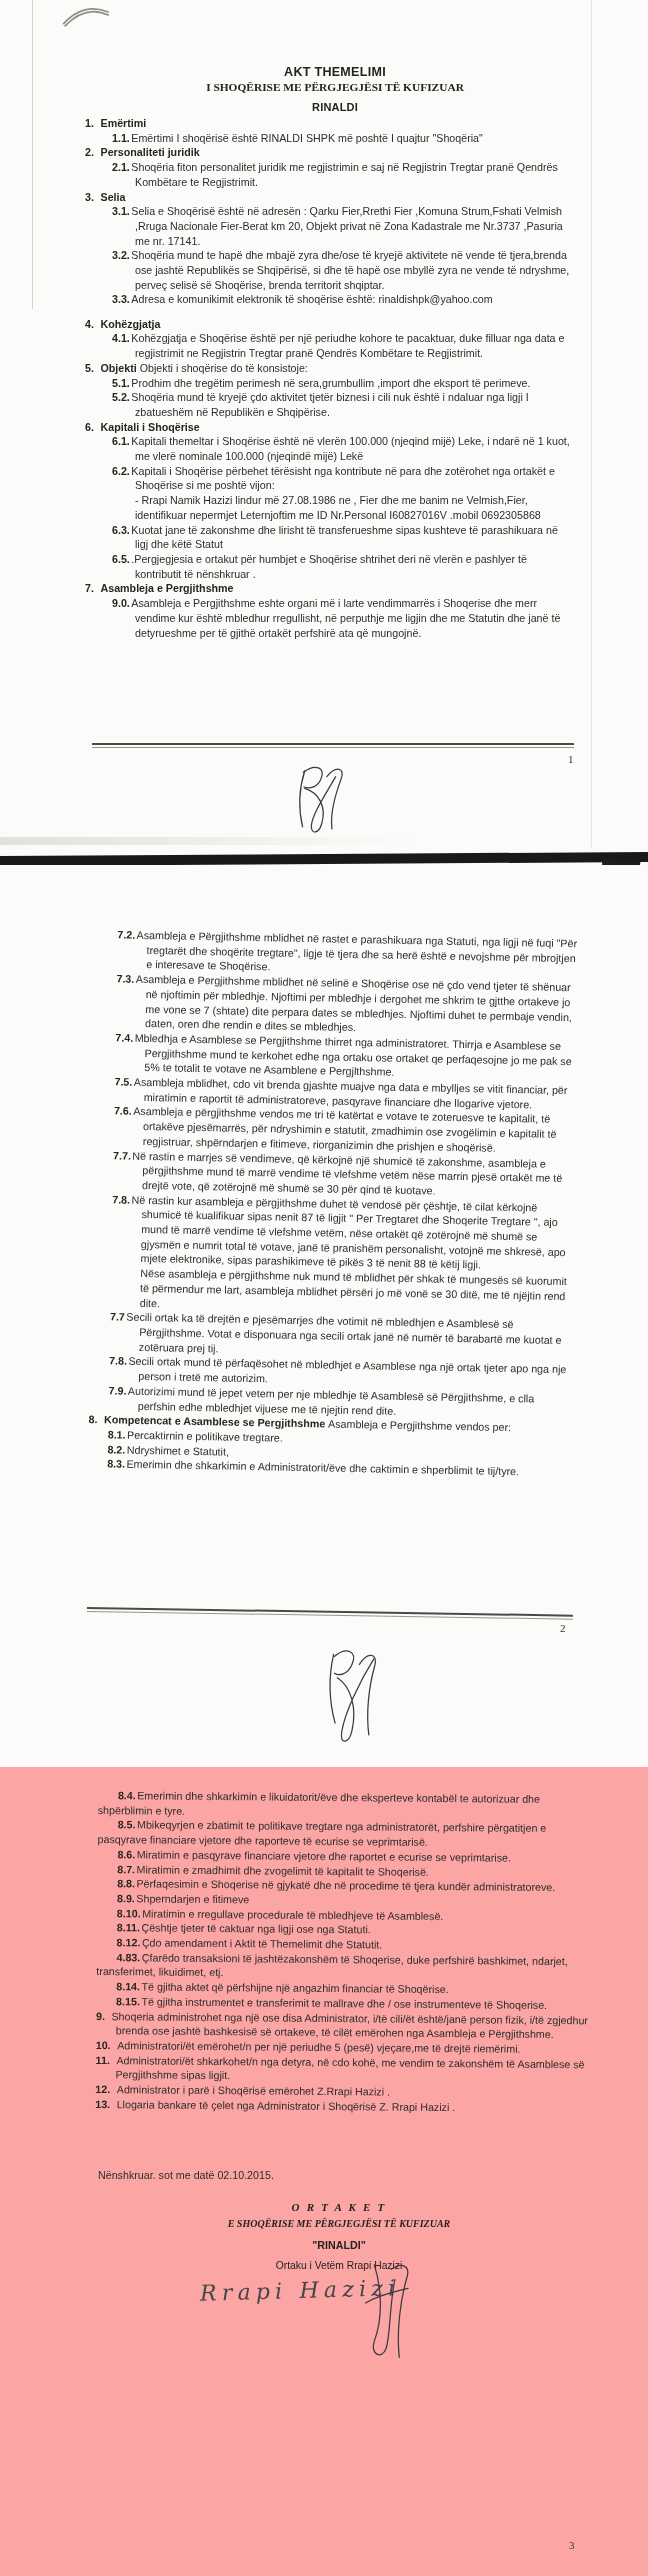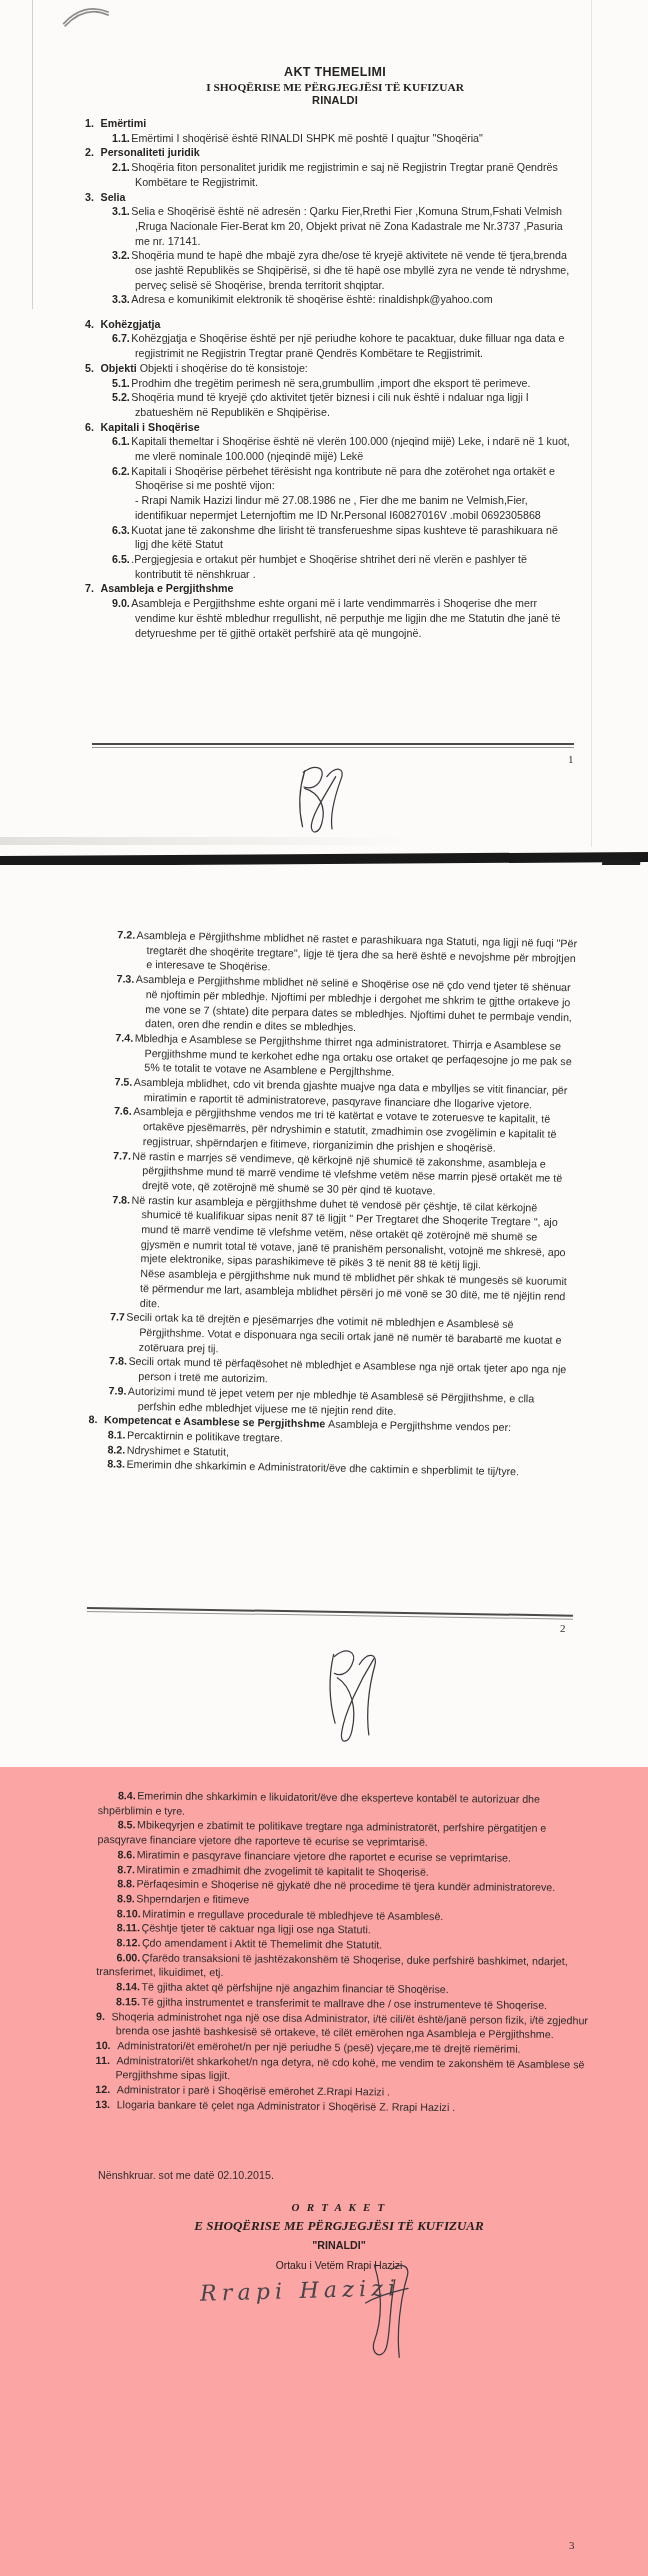--- a/index.html
+++ b/index.html
@@ -15,21 +15,21 @@
   #page1{top:0;height:947px;background:#fcfbf9;}
   #page2{top:865px;height:903px;background:#fcfbf9;}
   #page3{top:1767px;height:809px;background:#fca5a5;}
 
   .edge-line{position:absolute;top:0;left:32px;width:0.7px;height:309px;background:#d3d1cc;}
   .edge-line-r{position:absolute;top:0;left:591px;width:0.7px;height:847px;background:#e6e4e0;}
 
   .title-block{position:absolute;top:65px;left:66px;width:538px;text-align:center;}
   .title-main{font-size:12.5px;font-weight:700;letter-spacing:0.3px;color:#242320;}
   .title-sub{font-family:"Liberation Serif",serif;font-weight:700;font-size:11.4px;margin-top:1.5px;color:#242320;}
-  .title-name{font-size:11px;font-weight:700;margin-top:1px;letter-spacing:0.2px;color:#242320;}
+  .title-name{font-size:11px;font-weight:700;margin-top:8px;letter-spacing:0.2px;color:#242320;}
 
   .doc-list{position:absolute;font-size:10.7px;line-height:14.7px;}
   #page1 .doc-list{top:116px;left:85px;width:486px;}
   #page2 .doc-list{top:62px;left:98px;width:482px;transform:rotate(1.1deg);transform-origin:0 0;}
   #page3 .doc-list{top:20.6px;left:98px;width:492px;transform:rotate(0.5deg);transform-origin:0 0;}
 
   .item{position:relative;}
   .item .num{font-weight:700;color:#262522;}
   .lv1{padding-left:19px;text-indent:-19px;}
   .lv1 .num{margin-right:6.6px;}
@@ -65,21 +65,21 @@
 
   .scan-band{position:absolute;top:854px;left:-2.9px;width:657px;height:9.6px;background:#191919;transform:rotate(-0.35deg);}
   .scan-blob{position:absolute;top:860px;left:602px;width:38px;height:11.8px;background:#1d1d1d;border-radius:0 0 8.8px 2.9px;transform:rotate(4deg);}
   .scan-wedge{position:absolute;top:865px;left:0;width:158px;height:68px;background:linear-gradient(135deg,#dcdad5,#f7f6f3);clip-path:polygon(0 0,100% 0,0 100%);}
   .scan-smear{position:absolute;top:837px;left:0;width:412px;height:8px;background:linear-gradient(to right,#d9d7d2,rgba(251,250,248,0));opacity:.75;}
   .scan-line3{position:absolute;top:1766px;left:0;width:648px;height:0.7px;background:#dedcd7;}
 
   .signed-line{position:absolute;top:402px;left:98px;font-size:10.7px;}
   .closing{position:absolute;left:70px;width:538px;text-align:center;color:#242320;}
   #closing1{top:434px;font-family:"Liberation Serif",serif;font-style:italic;font-weight:700;font-size:11px;letter-spacing:2.2px;}
-  #closing2{top:451px;font-family:"Liberation Serif",serif;font-style:italic;font-weight:700;font-size:13px;}
+  #closing2{top:451px;font-family:"Liberation Serif",serif;font-style:italic;font-weight:700;font-size:10px;}
   #closing3{top:472px;font-size:10.7px;font-weight:700;}
   #closing4{top:493px;font-size:10.3px;}
   .handwritten{position:absolute;top:511px;left:200px;font-family:"DejaVu Serif",serif;font-style:italic;font-size:22px;letter-spacing:5.2px;color:#45454a;transform:rotate(-1.6deg);white-space:nowrap;}
 </style>
 </head>
 <body>
 
 <div class="page" id="page1">
   <div class="edge-line"></div>
   <div class="edge-line-r"></div>
@@ -100,21 +100,21 @@
   <div class="doc-list">
       <div class="item lv1"><span class="num">1.</span><span class="lead">Emërtimi</span></div>
       <div class="item lv2"><span class="num">1.1.</span><span class="txt">Emërtimi I shoqërisë është  RINALDI  SHPK më poshtë I quajtur "Shoqëria"</span></div>
       <div class="item lv1"><span class="num">2.</span><span class="lead">Personaliteti juridik</span></div>
       <div class="item lv2"><span class="num">2.1.</span><span class="txt">Shoqëria fiton personalitet juridik me regjistrimin e saj në Regjistrin Tregtar pranë Qendrës Kombëtare te Regjistrimit.</span></div>
       <div class="item lv1"><span class="num">3.</span><span class="lead">Selia</span></div>
       <div class="item lv2"><span class="num">3.1.</span><span class="txt">Selia e Shoqërisë është në adresën : Qarku Fier,Rrethi Fier ,Komuna  Strum,Fshati Velmish  ,Rruga Nacionale Fier-Berat km 20, Objekt privat në Zona Kadastrale me Nr.3737 ,Pasuria me nr. 17141.</span></div>
       <div class="item lv2"><span class="num">3.2.</span><span class="txt">Shoqëria mund te hapë dhe mbajë zyra dhe/ose të kryejë aktivitete në vende të tjera,brenda ose jashtë Republikës se Shqipërisë, si dhe të hapë ose mbyllë zyra ne vende të ndryshme, perveç selisë së Shoqërise, brenda territorit shqiptar.</span></div>
       <div class="item lv2"><span class="num">3.3.</span><span class="txt">Adresa e komunikimit elektronik të shoqërise është: rinaldishpk@yahoo.com</span></div>
       <div class="item lv1 gap"><span class="num">4.</span><span class="lead">Kohëzgjatja</span></div>
-      <div class="item lv2"><span class="num">6.7.</span><span class="txt">Kohëzgjatja e Shoqërise është per një periudhe kohore te pacaktuar, duke filluar nga data e regjistrimit ne Regjistrin Tregtar pranë Qendrës Kombëtare te Regjistrimit.</span></div>
+      <div class="item lv2"><span class="num">4.1.</span><span class="txt">Kohëzgjatja e Shoqërise është per një periudhe kohore te pacaktuar, duke filluar nga data e regjistrimit ne Regjistrin Tregtar pranë Qendrës Kombëtare te Regjistrimit.</span></div>
       <div class="item lv1"><span class="num">5.</span><span class="lead">Objekti </span><span class="txt">Objekti i shoqërise do të konsistoje:</span></div>
       <div class="item lv2"><span class="num">5.1.</span><span class="txt">Prodhim dhe tregëtim perimesh në sera,grumbullim ,import dhe eksport të perimeve.</span></div>
       <div class="item lv2"><span class="num">5.2.</span><span class="txt">Shoqëria mund të kryejë çdo aktivitet tjetër biznesi i cili nuk është i ndaluar nga ligji I zbatueshëm në Republikën e Shqipërise.</span></div>
       <div class="item lv1"><span class="num">6.</span><span class="lead">Kapitali i Shoqërise</span></div>
       <div class="item lv2"><span class="num">6.1.</span><span class="txt">Kapitali themeltar i Shoqërise është në vlerën 100.000 (njeqind mijë) Leke, i ndarë    në 1 kuot, me vlerë nominale 100.000 (njeqindë mijë) Lekë</span></div>
       <div class="item lv2"><span class="num">6.2.</span><span class="txt">Kapitali i Shoqërise përbehet tërësisht nga kontribute në para dhe zotërohet nga ortakët e Shoqërise si me poshtë vijon:</span></div>
       <div class="item lv3"><span class="txt">- Rrapi Namik Hazizi   lindur më 27.08.1986 ne , Fier  dhe me banim ne Velmish,Fier, identifikuar nepermjet Leternjoftim  me  ID Nr.Personal I60827016V  .mobil 0692305868</span></div>
       <div class="item lv2"><span class="num">6.3.</span><span class="txt">Kuotat jane të zakonshme dhe lirisht të transferueshme sipas kushteve të parashikuara në ligj dhe këtë Statut</span></div>
       <div class="item lv2"><span class="num">6.5.</span><span class="txt">.Pergjegjesia e ortakut për humbjet e Shoqërise shtrihet deri në vlerën e pashlyer të kontributit të nënshkruar .</span></div>
       <div class="item lv1"><span class="num">7.</span><span class="lead">Asambleja  e Pergjithshme</span></div>
@@ -176,21 +176,21 @@
   <div class="doc-list">
       <div class="item lv2"><span class="num">8.4.</span><span class="txt">Emerimin dhe shkarkimin e likuidatorit/ëve dhe eksperteve kontabël te autorizuar    dhe shpërblimin e tyre.</span></div>
       <div class="item lv2"><span class="num">8.5.</span><span class="txt">Mbikeqyrjen e zbatimit te politikave tregtare nga administratorët, perfshire përgatitjen e pasqyrave financiare vjetore dhe raporteve të ecurise se veprimtarisë.</span></div>
       <div class="item lv2"><span class="num">8.6.</span><span class="txt">Miratimin e pasqyrave financiare vjetore dhe raportet e ecurise se veprimtarise.</span></div>
       <div class="item lv2"><span class="num">8.7.</span><span class="txt">Miratimin e zmadhimit dhe zvogelimit të kapitalit te Shoqerisë.</span></div>
       <div class="item lv2"><span class="num">8.8.</span><span class="txt">Përfaqesimin e Shoqerise në gjykatë dhe në procedime të tjera kundër administratoreve.</span></div>
       <div class="item lv2"><span class="num">8.9.</span><span class="txt">Shperndarjen e fitimeve</span></div>
       <div class="item lv2"><span class="num">8.10.</span><span class="txt">Miratimin e rregullave procedurale të mbledhjeve të Asamblesë.</span></div>
       <div class="item lv2"><span class="num">8.11.</span><span class="txt">Çështje tjeter të caktuar nga ligji ose nga  Statuti.</span></div>
       <div class="item lv2"><span class="num">8.12.</span><span class="txt">Çdo amendament i Aktit të Themelimit dhe Statutit.</span></div>
-      <div class="item lv2"><span class="num">6.00.</span><span class="txt">Çfarëdo transaksioni të jashtëzakonshëm të Shoqerise, duke perfshirë bashkimet, ndarjet, transferimet, likuidimet, etj.</span></div>
+      <div class="item lv2"><span class="num">4.83.</span><span class="txt">Çfarëdo transaksioni të jashtëzakonshëm të Shoqerise, duke perfshirë bashkimet, ndarjet, transferimet, likuidimet, etj.</span></div>
       <div class="item lv2"><span class="num">8.14.</span><span class="txt">Të gjitha aktet që përfshijne një angazhim financiar të Shoqërise.</span></div>
       <div class="item lv2"><span class="num">8.15.</span><span class="txt">Të gjitha instrumentet e transferimit te mallrave dhe / ose instrumenteve të Shoqerise.</span></div>
       <div class="item lv1"><span class="num">9.</span><span class="txt">Shoqeria administrohet nga një ose disa Administrator, i/të cili/ët është/janë person fizik, i/të zgjedhur brenda ose jashtë bashkesisë së ortakeve, të cilët emërohen nga Asambleja e Përgjithshme.</span></div>
       <div class="item lv1"><span class="num">10.</span><span class="txt">Administratori/ët emërohet/n per një periudhe 5 (pesë) vjeçare,me të drejtë riemërimi.</span></div>
       <div class="item lv1"><span class="num">11.</span><span class="txt">Administratori/ët shkarkohet/n nga detyra, në cdo kohë, me vendim te zakonshëm të Asamblese së Pergjithshme sipas ligjit.</span></div>
       <div class="item lv1"><span class="num">12.</span><span class="txt">Administrator i parë i Shoqërisë emërohet Z.Rrapi Hazizi  .</span></div>
       <div class="item lv1"><span class="num">13.</span><span class="txt">Llogaria bankare të çelet nga Administrator  i Shoqërisë Z. Rrapi Hazizi  .</span></div>
     </div>
 
   <div class="signed-line">Nënshkruar. sot me datë  02.10.2015.</div>

